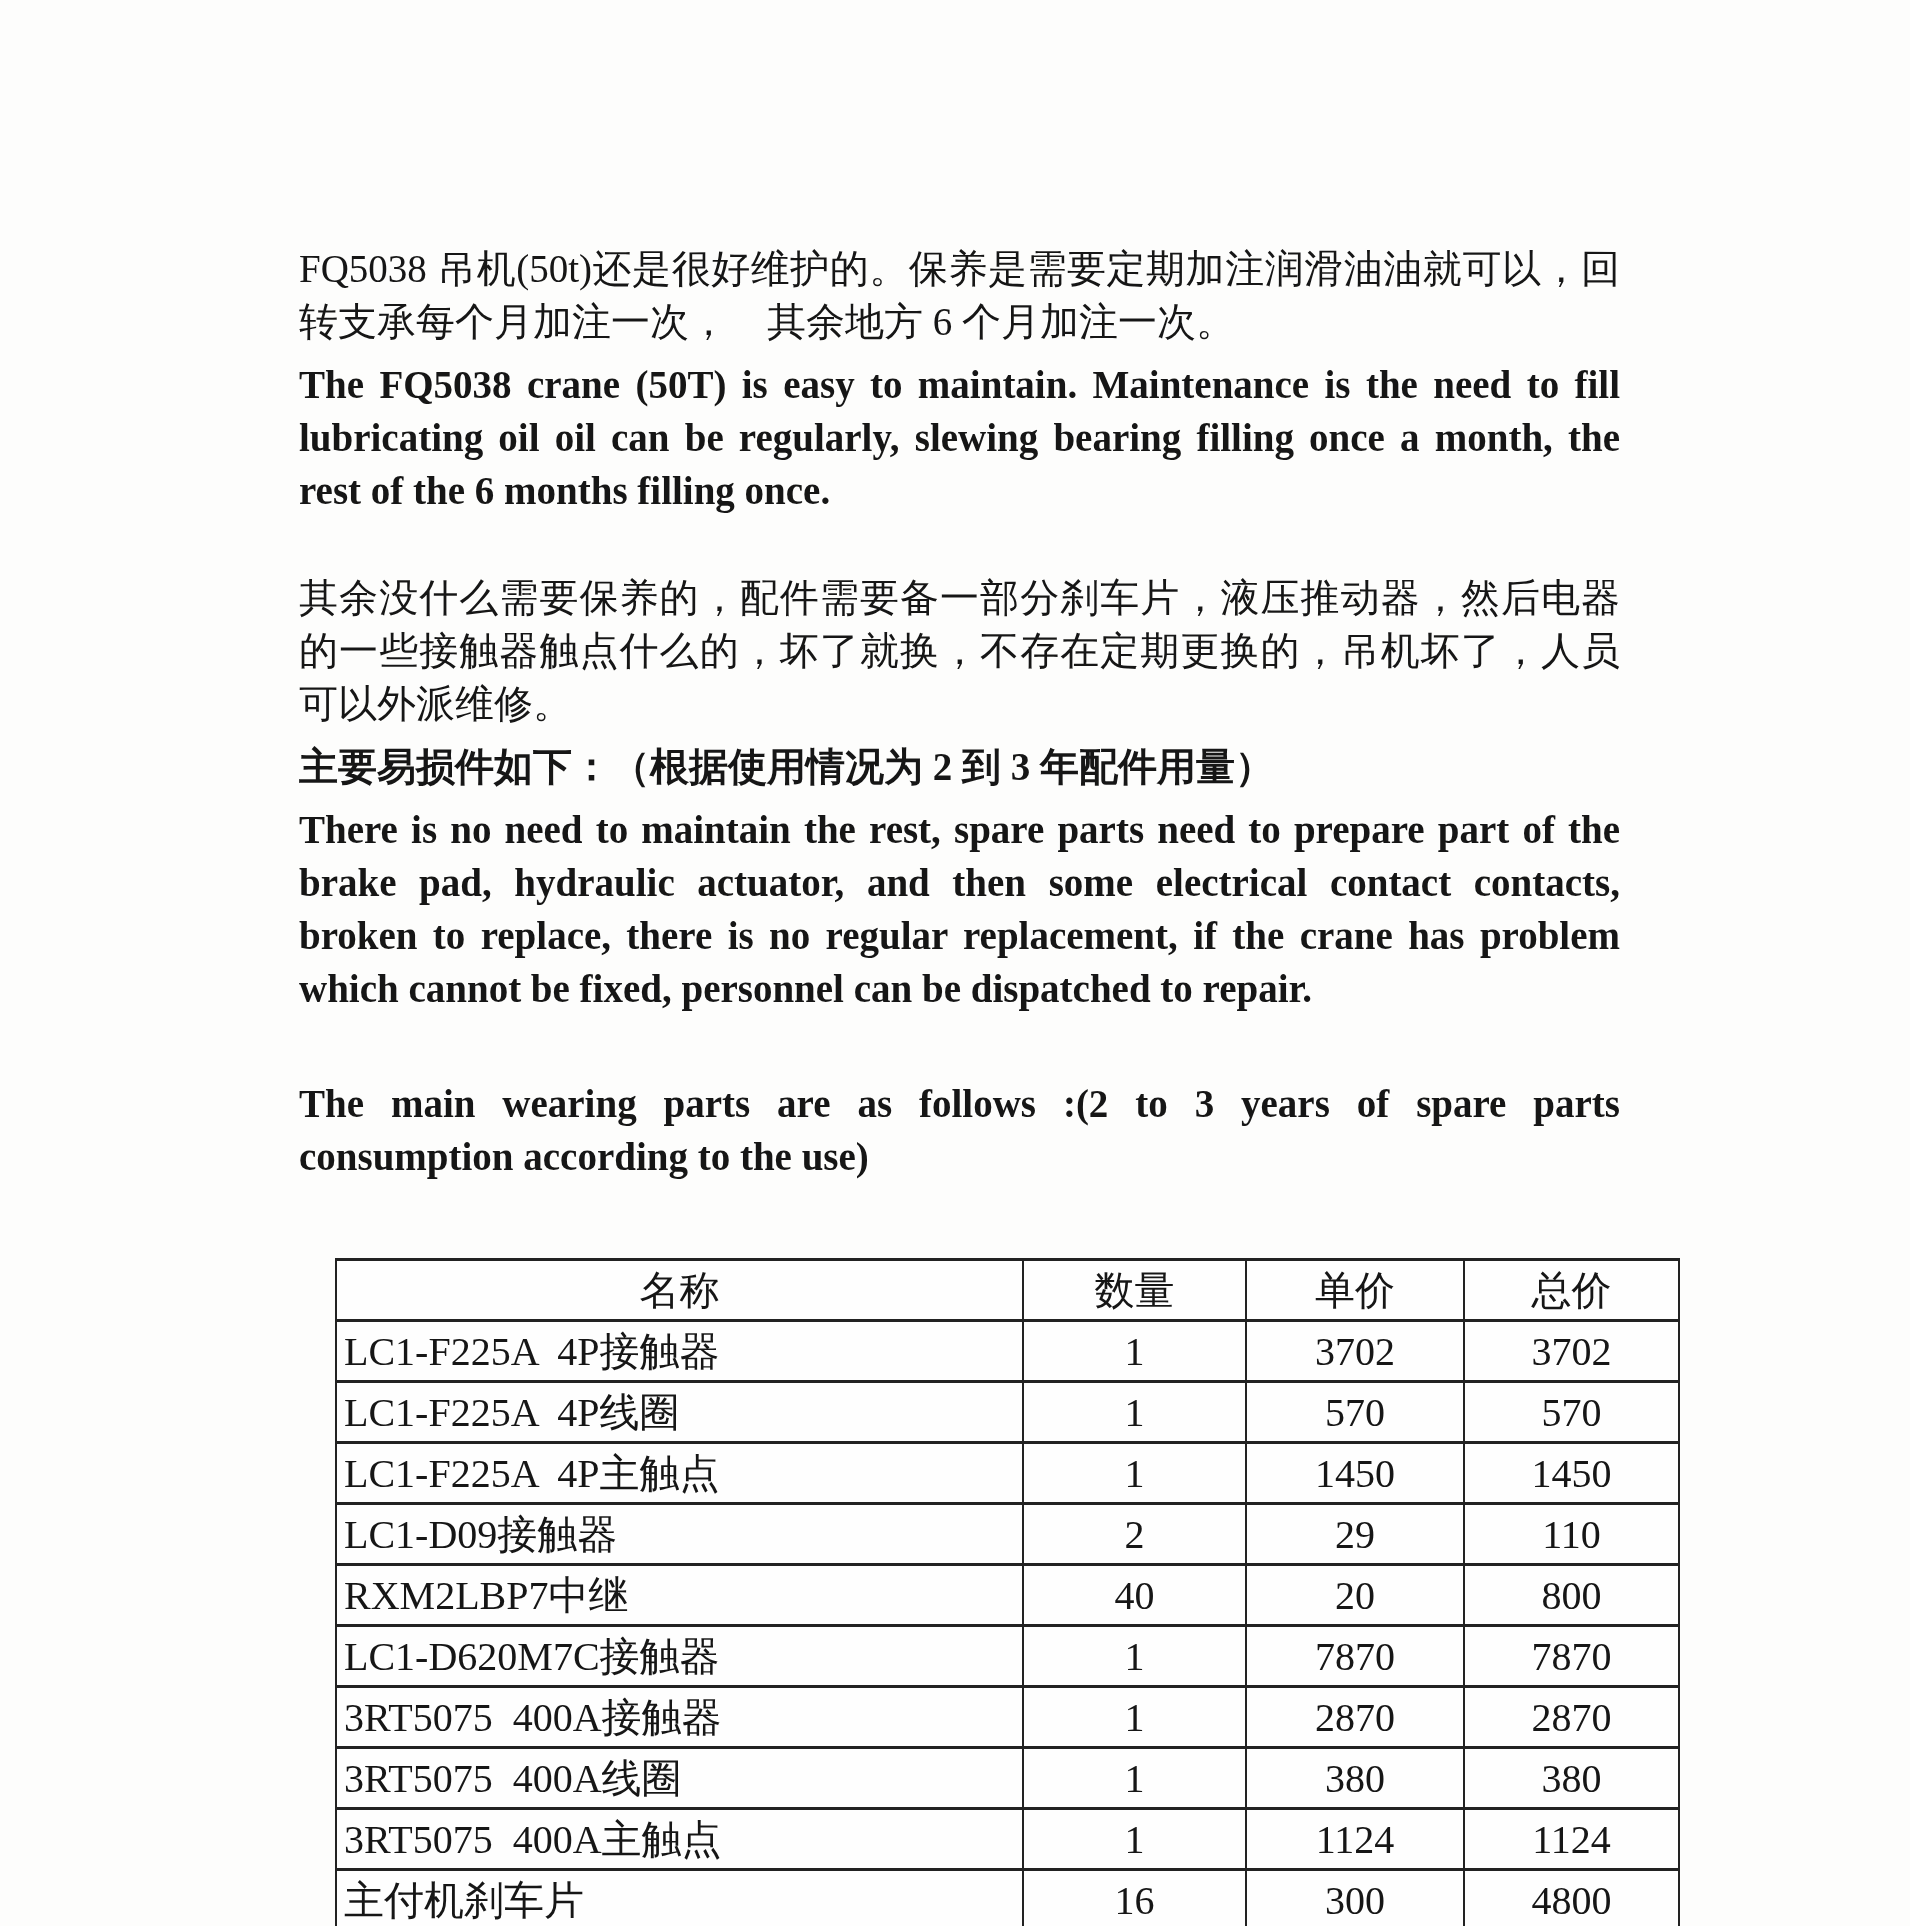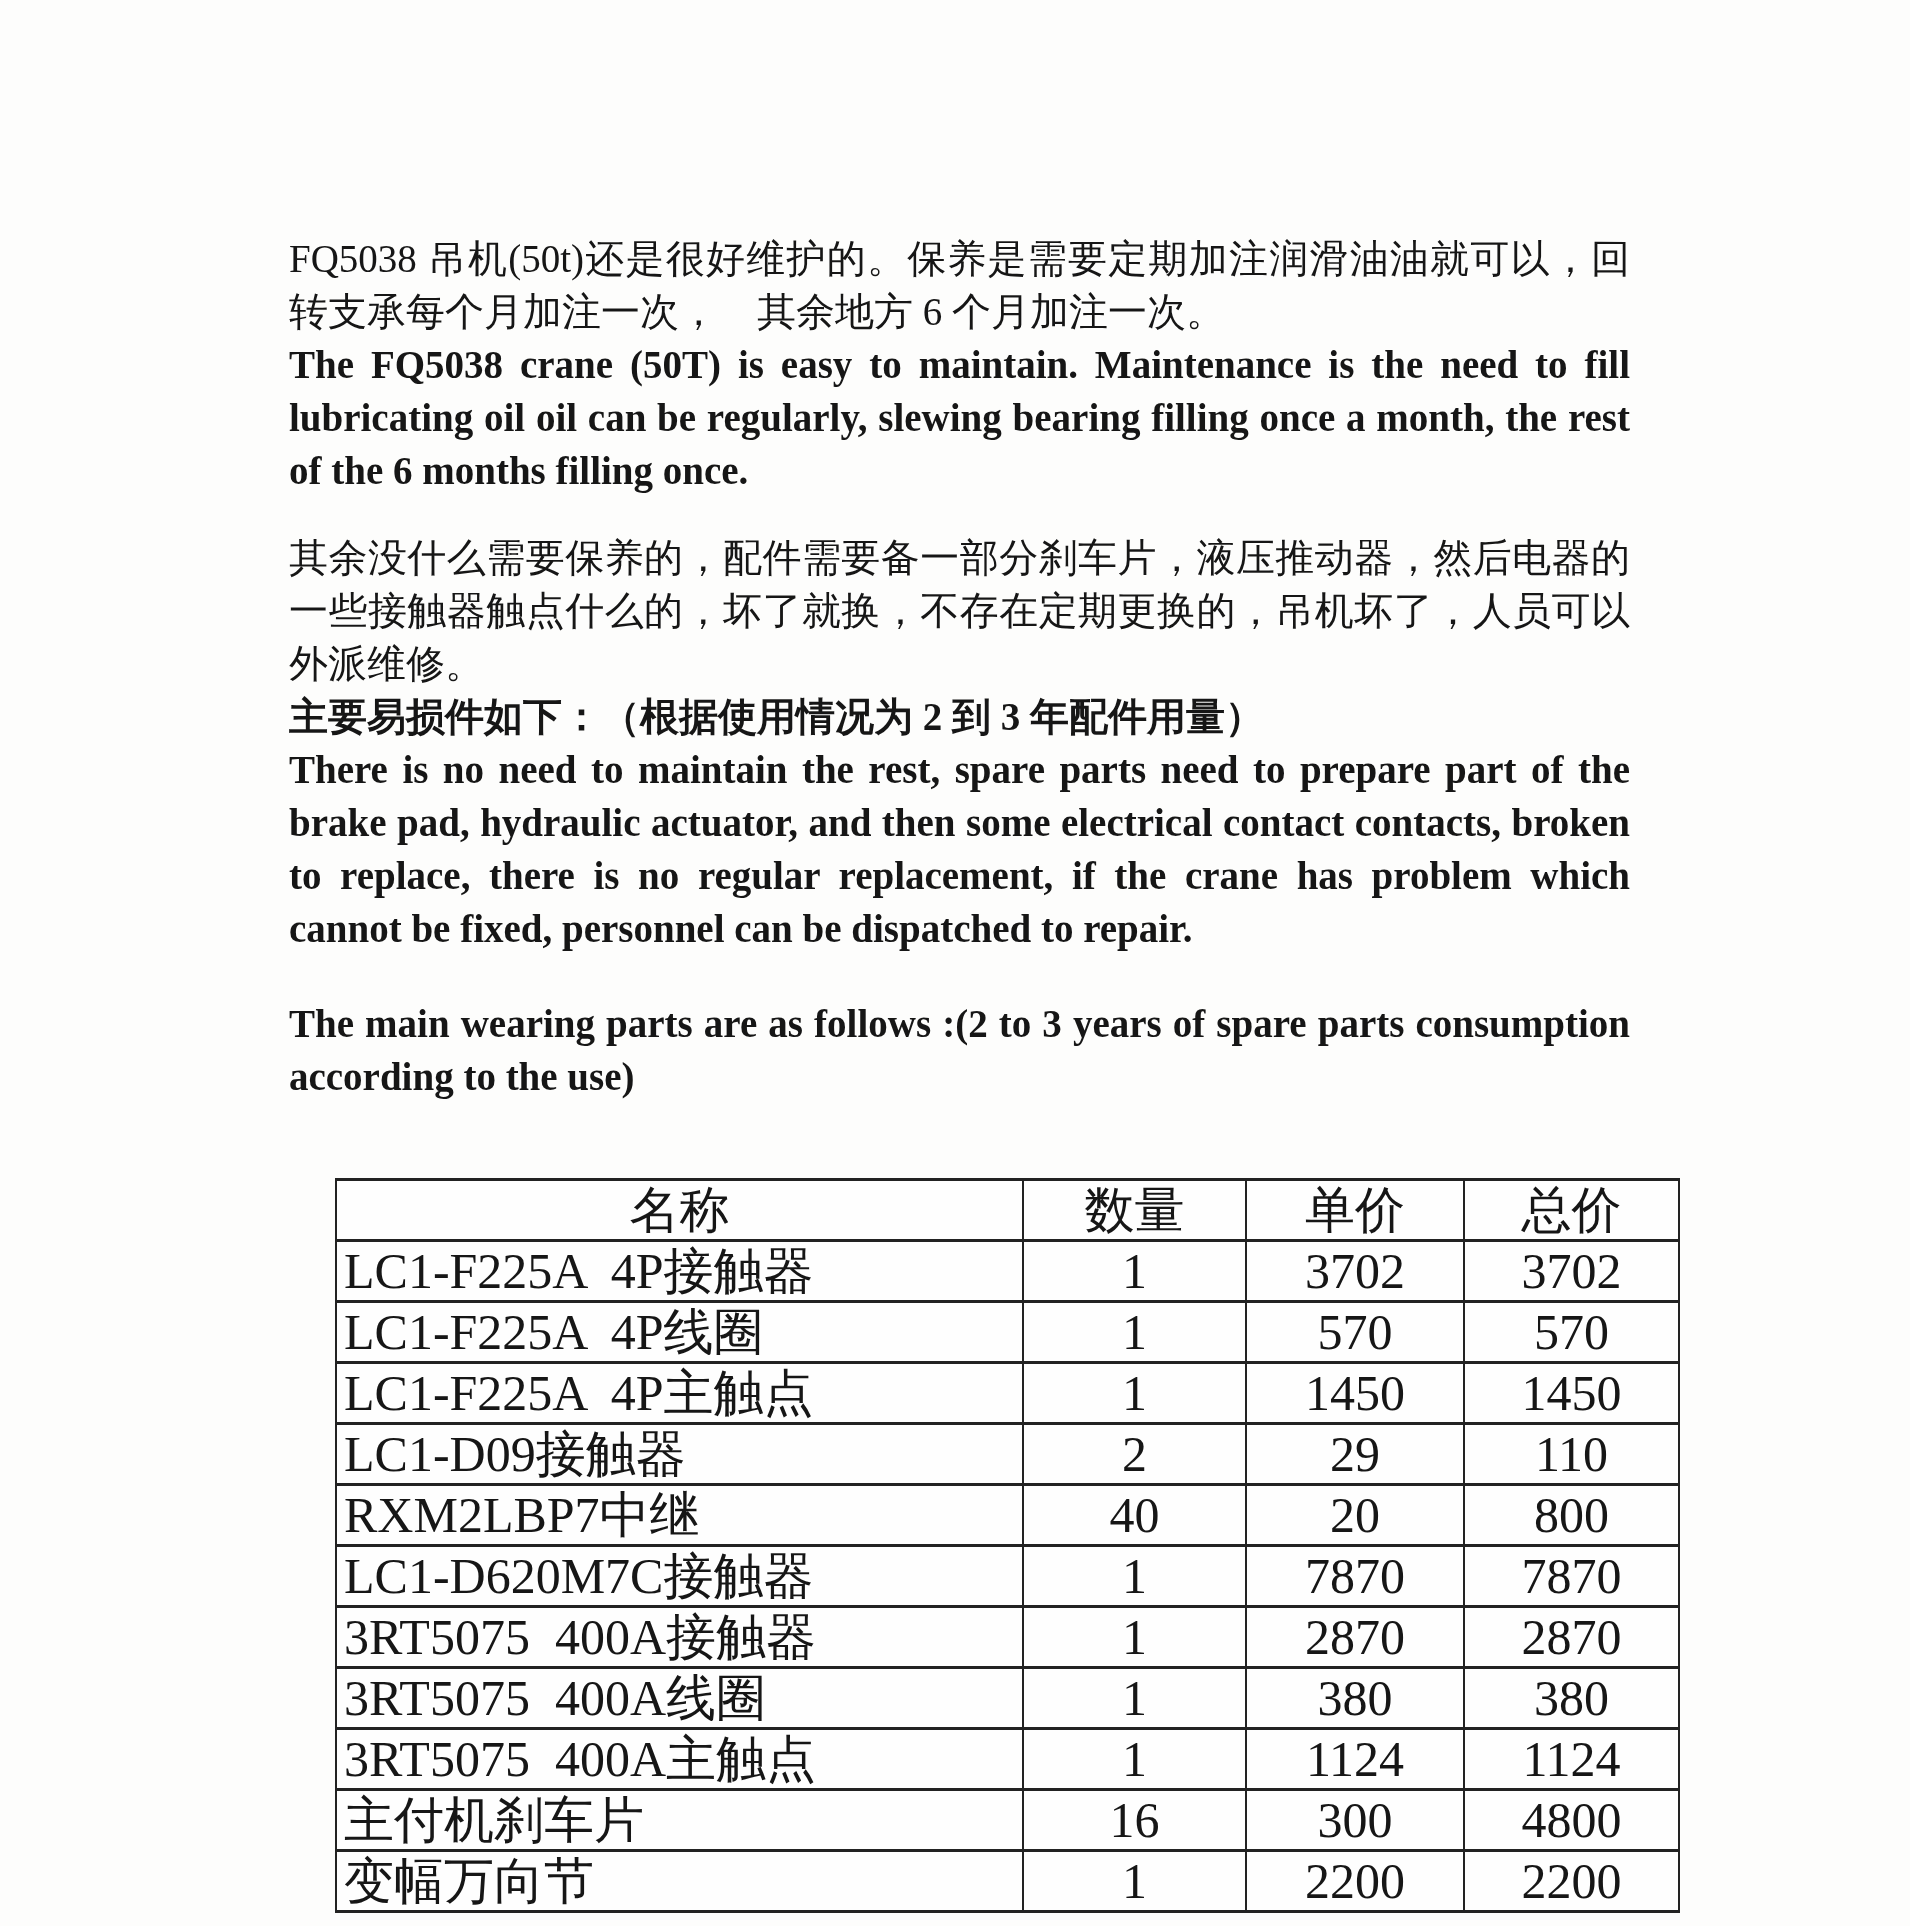--- a/index.html
+++ b/index.html
@@ -9,37 +9,37 @@
     height: 2703px;
     box-sizing: border-box;
     background: #fdfdfc;
     color: #161616;
     font-family: "Liberation Serif", "DejaVu Serif", serif;
     font-size: 39px;
     line-height: 53px;
     padding: 232px 281px 0 289px;
     overflow: hidden;
   }
-  p { margin: 0; text-align: justify; }
+  p { margin: 10px; text-align: justify; }
   .bold { font-weight: bold; }
   .spacer-1 { height: 34px; }
   .spacer-2 { height: 42px; }
   table.parts {
     border-collapse: collapse;
     table-layout: fixed;
     width: 1343px;
     margin: 75px 0 62px 46px;
     background: #fefefe;
   }
   table.parts th, table.parts td {
     border: 2.7px solid #222222;
     border-top-width: 3.9px;
     border-bottom-width: 3.9px;
     box-sizing: border-box;
-    font-size: 50px;
+    font-size: 40px;
     font-weight: normal;
     padding: 0;
     overflow: hidden;
   }
   table.parts tr { height: 61px; }
   table.parts th { text-align: center; }
   table.parts td.name {
     text-align: left;
     padding-left: 7px;
     white-space: pre-wrap;

